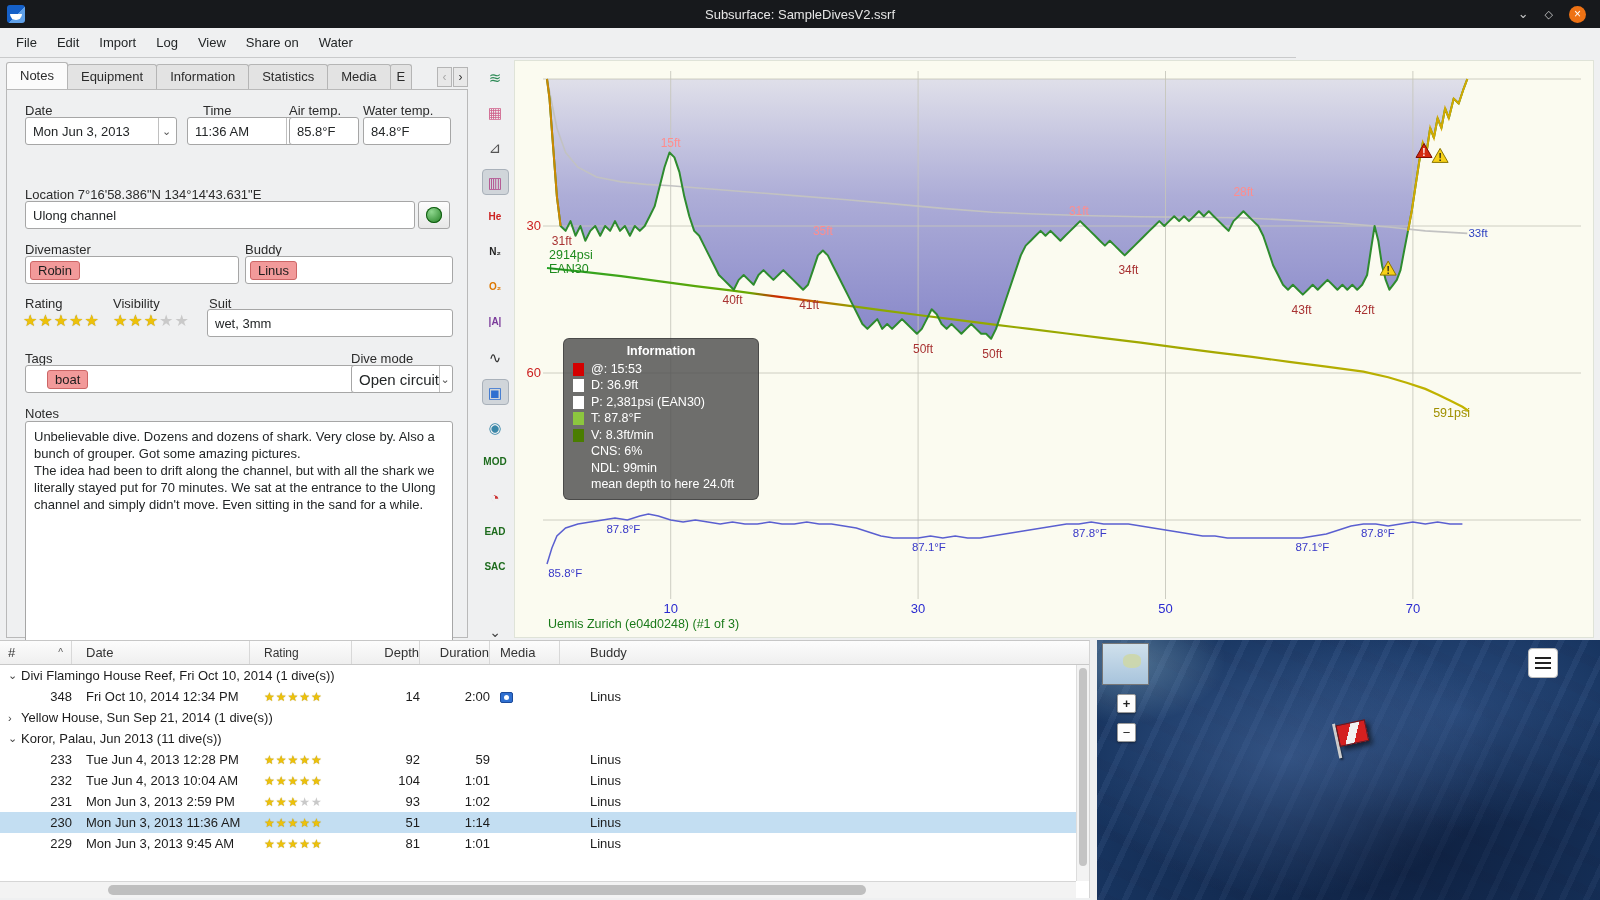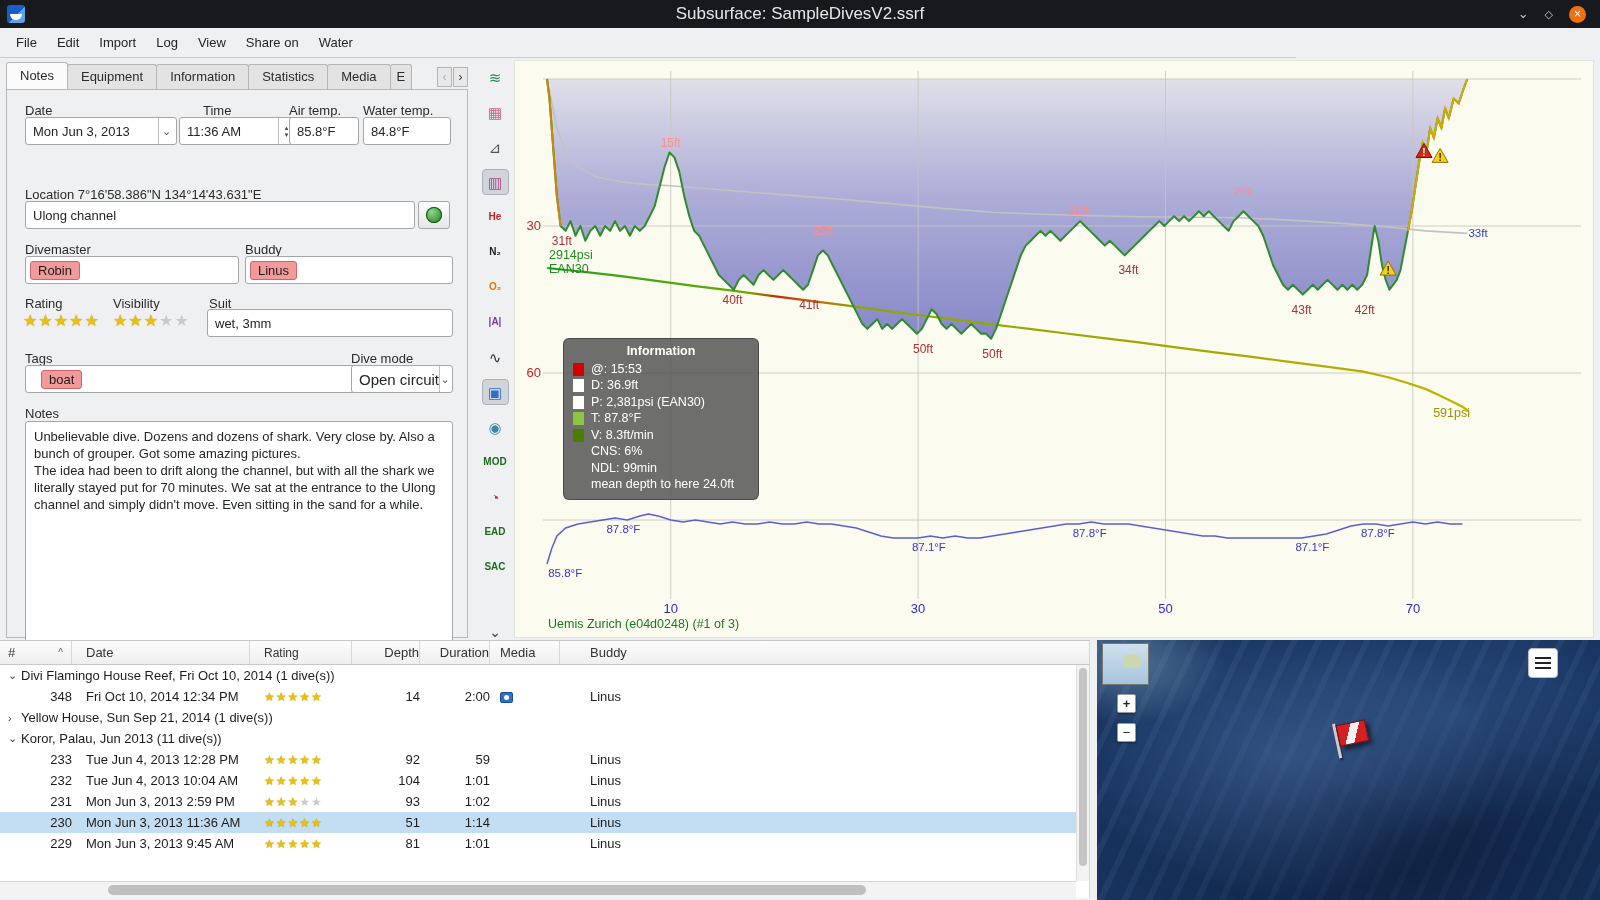--- a/index.html
+++ b/index.html
@@ -5,21 +5,21 @@
   html,body{margin:0;padding:0}
   body{width:1600px;height:900px;position:relative;background:#eff0f1;overflow:hidden;
        font-family:"Liberation Sans","DejaVu Sans",sans-serif;font-size:13px;color:#232627}
   *{box-sizing:border-box}
   
   .titlebar{position:absolute;left:0;top:0;width:1600px;height:28px;background:#17191c;
             display:flex;align-items:center;color:#dcdcdc;z-index:50}
   .app-logo{width:18px;height:18px;margin-left:7px;border-radius:3px;
             background:linear-gradient(135deg,#1560c8 0 55%,#5fa0e8 55% 100%);position:relative}
   .app-logo .lw{position:absolute;left:3px;top:9px;width:12px;height:6px;background:#fff;border-radius:0 0 7px 7px}
-  .title-text{position:absolute;left:0;right:0;text-align:center;font-size:17px;color:#e6e6e6;pointer-events:none}
+  .title-text{position:absolute;left:0;right:0;text-align:center;font-size:13px;color:#e6e6e6;pointer-events:none}
   .win-controls{margin-left:auto;display:flex;gap:16px;margin-right:14px;align-items:center;z-index:2}
   .wc{color:#c9c9c9;font-size:13px;line-height:16px;cursor:default}
   .wc.max{font-size:11px}
   .wc.close{width:17px;height:17px;border-radius:50%;background:#ee7214;color:#fff;
             display:flex;align-items:center;justify-content:center;font-size:12px}
   
   .menubar{position:absolute;left:0;top:28px;width:1296px;height:30px;background:#eff0f1;
            border-bottom:1px solid #c9cacb;display:flex;align-items:center;padding-left:6px}
   .menu-item{padding:4px 10px;color:#232627}
   
@@ -170,21 +170,21 @@
     <div class="panel-body">
       <label class="fl" style="left:18px;top:13px">Date</label>
       <label class="fl" style="left:196px;top:13px">Time</label>
       <label class="fl" style="left:282px;top:13px">Air temp.</label>
       <label class="fl" style="left:356px;top:13px">Water temp.</label>
 
       <div class="combo" style="left:18px;top:27px;width:152px">
         <span class="cv">Mon Jun 3, 2013</span>
         <span class="carrow">⌄</span>
       </div>
-      <div class="spin" style="left:172px;top:27px;width:118px">
+      <div class="spin" style="left:180px;top:27px;width:118px">
         <span class="cv">11:36 AM</span>
         <span class="spinbtns">
             <span>▴</span>
             <span>▾</span>
           </span>
       </div>
       <div class="tinput" style="left:282px;top:27px;width:70px">
         <span>85.8°F</span>
       </div>
       <div class="tinput" style="left:356px;top:27px;width:88px">
@@ -212,21 +212,21 @@
       <label class="fl" style="left:106px;top:206px">Visibility</label>
       <label class="fl" style="left:202px;top:206px">Suit</label>
       <div class="stars big" style="left:16px;top:221px"><span class="on">★</span><span class="on">★</span><span class="on">★</span><span class="on">★</span><span class="on">★</span></div>
       <div class="stars big" style="left:106px;top:221px"><span class="on">★</span><span class="on">★</span><span class="on">★</span><span class="off">★</span><span class="off">★</span></div>
       <div class="tinput" style="left:200px;top:219px;width:246px">
         <span>wet, 3mm</span>
       </div>
 
       <label class="fl" style="left:18px;top:261px">Tags</label>
       <label class="fl" style="left:344px;top:261px">Dive mode</label>
-      <div class="tinput" style="left:18px;top:275px;width:391px;padding:0 15px">
+      <div class="tinput" style="left:18px;top:275px;width:391px;padding:0 21px">
         <span class="chip">boat</span>
       </div>
       <div class="combo" style="left:344px;top:275px;width:102px">
         <span class="cv" style="font-size:15px">Open circuit</span>
         <span class="carrow">⌄</span>
       </div>
 
       <label class="fl" style="left:18px;top:316px">Notes</label>
       <div class="notes-area" style="left:18px;top:331px;width:428px;height:232px">Unbelievable dive. Dozens and dozens of shark. Very close by. Also a bunch of grouper. Got some amazing pictures.
 The idea had been to drift along the channel, but with all the shark we literally stayed put for 70 minutes. We sat at the entrance to the Ulong channel and simply didn't move. Even sitting in the sand for a while.</div>

